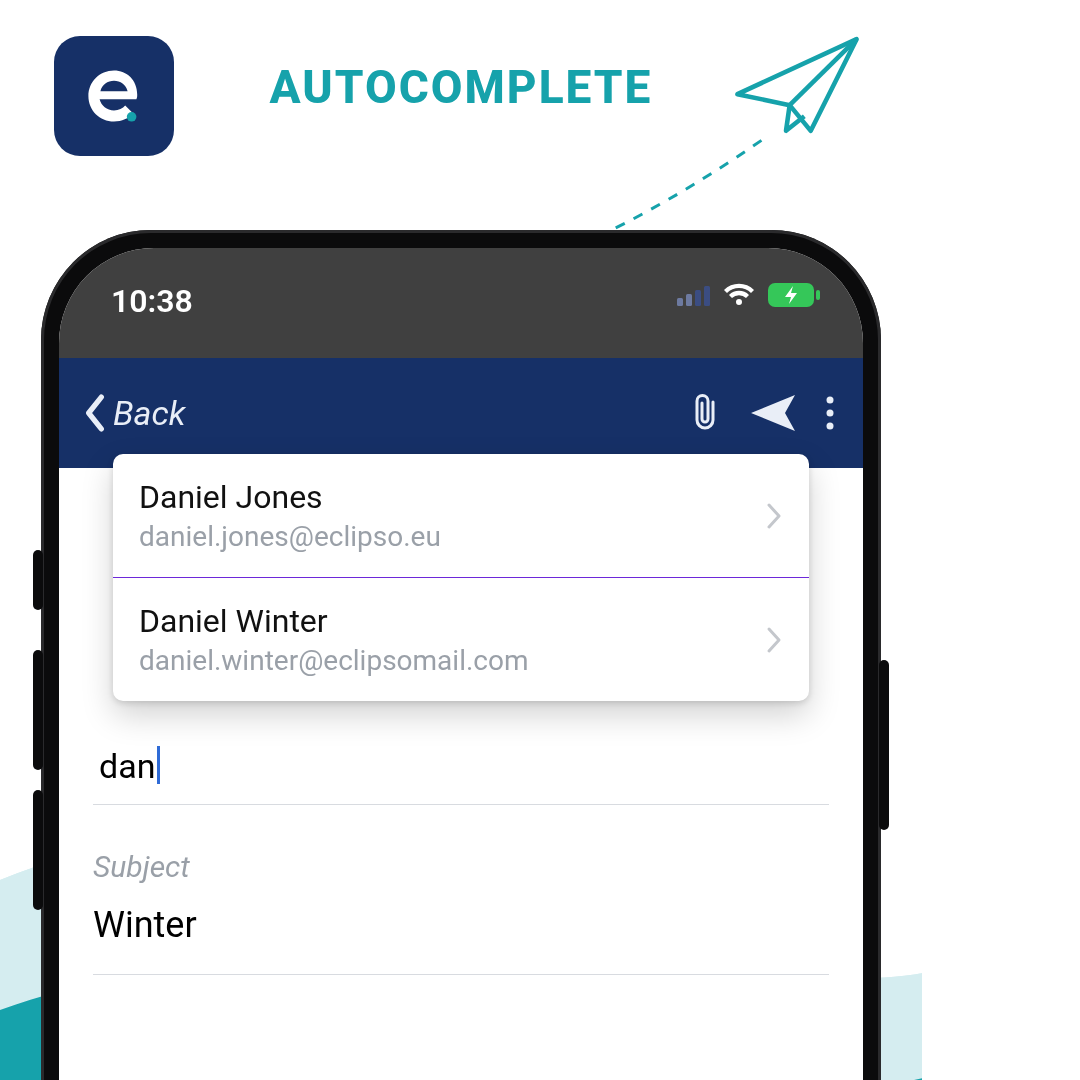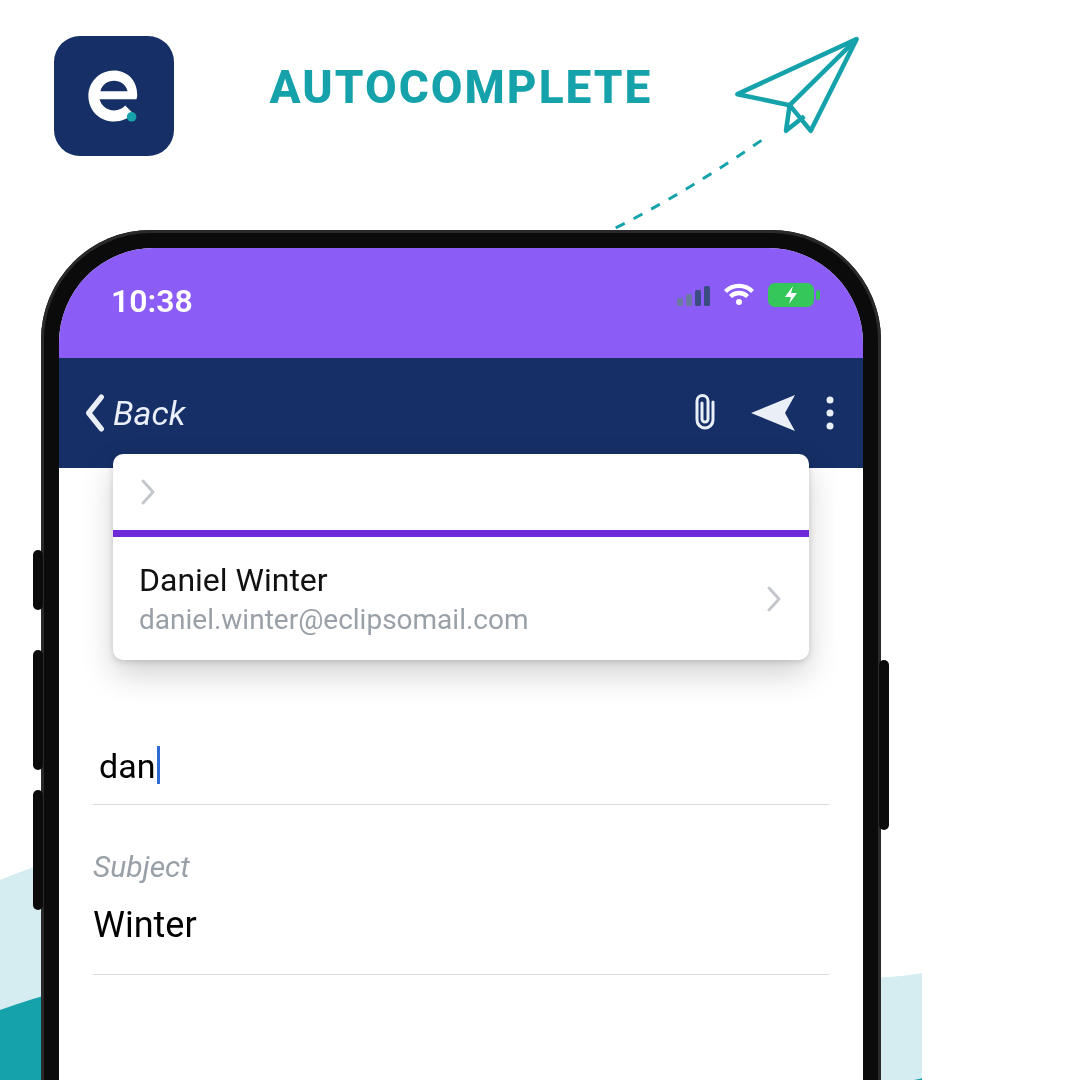--- a/index.html
+++ b/index.html
@@ -88,21 +88,21 @@
       position: absolute; top: 22px; left: 50%; transform: translateX(-50%);
       width: 250px; height: 60px; border-radius: 40px;
       background: #000;
       display:flex; align-items:center; justify-content:flex-end;
     }
     .island .cam { width: 22px; height: 22px; border-radius: 50%; background: radial-gradient(circle at 40% 35%, #2b2f66 0 30%, #07070a 60%); margin-right: 22px; }
 
     
     .status-bar {
       height: 110px;
-      background: #8b5cf6;
+      background: #404040;
       color: #fff;
       position: relative;
     }
     .status-time {
       position: absolute; left: 52px; top: 34px;
       font-size: 32px; font-weight: 600;
     }
     .status-right {
       position: absolute; right: 42px; top: 34px;
       display: flex; align-items: center; gap: 12px;
@@ -157,21 +157,21 @@
       background: #ffffff;
       border-radius: 10px;
       box-shadow: 0 14px 32px rgba(0,0,0,.18), 0 2px 6px rgba(0,0,0,.14);
       z-index: 5;
       overflow: hidden;
     }
     .dd-item {
       display: flex; align-items: center; justify-content: space-between;
       padding: 24px 26px;
     }
-    .dd-item + .dd-item { border-top: 7px solid #6d28d9; }
+    .dd-item + .dd-item { border-top: 1px solid #6d28d9; }
     .dd-left .dd-name { font-size: 32px; color: #111; margin-bottom: 4px; }
     .dd-left .dd-mail { font-size: 28px; color: #9aa0a8; }
     .dd-chev svg { display:block; }
 
   </style>
 </head>
 <body>
 
 <div class="stage">
   <div class="wave1"></div>
@@ -250,20 +250,24 @@
             </svg>
           </span>
         </div>
       </div>
 
       <div class="compose">
 
         <div style="position:relative; height:0;">
           <div class="dropdown">
             <div class="dd-item">
+              <div class="dd-left">
+                <div class="dd-name">Daniel Jones</div>
+                <div class="dd-mail">daniel.jones@eclipso.eu</div>
+              </div>
               <span class="dd-chev">
                 <svg width="18" height="28" viewBox="0 0 18 28">
                     <path d="M4 3l10 11L4 25" stroke="#c4c7cc" stroke-width="3" fill="none" stroke-linecap="round" stroke-linejoin="round"></path>
                   </svg>
               </span>
             </div>
             <div class="dd-item">
               <div class="dd-left">
                 <div class="dd-name">Daniel Winter</div>
                 <div class="dd-mail">daniel.winter@eclipsomail.com</div>

